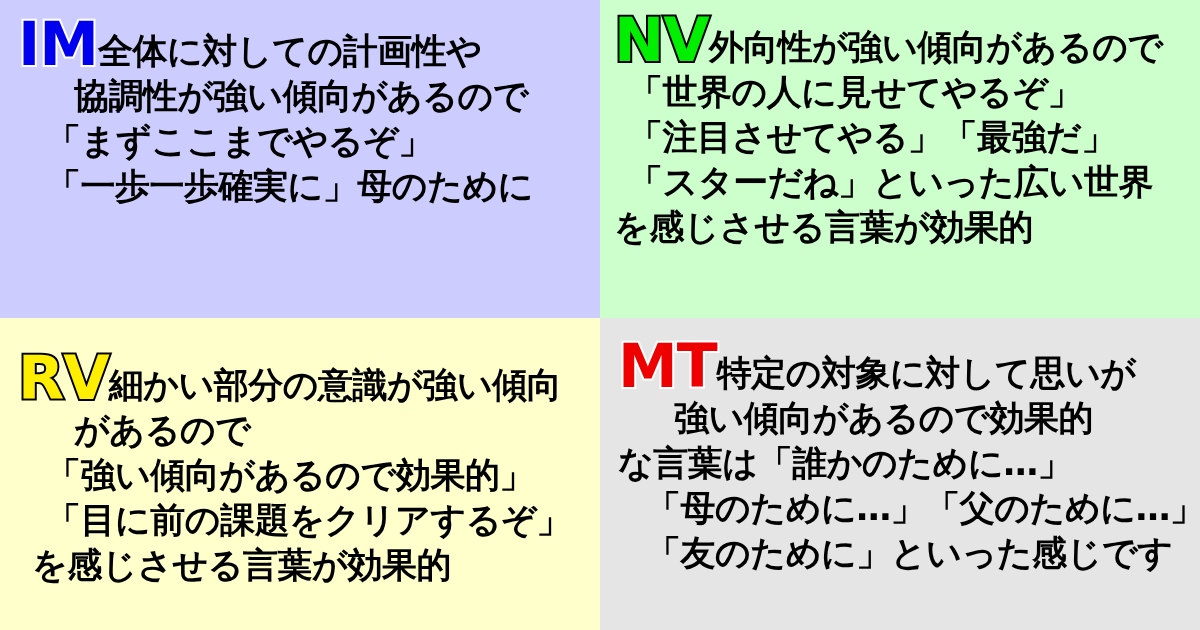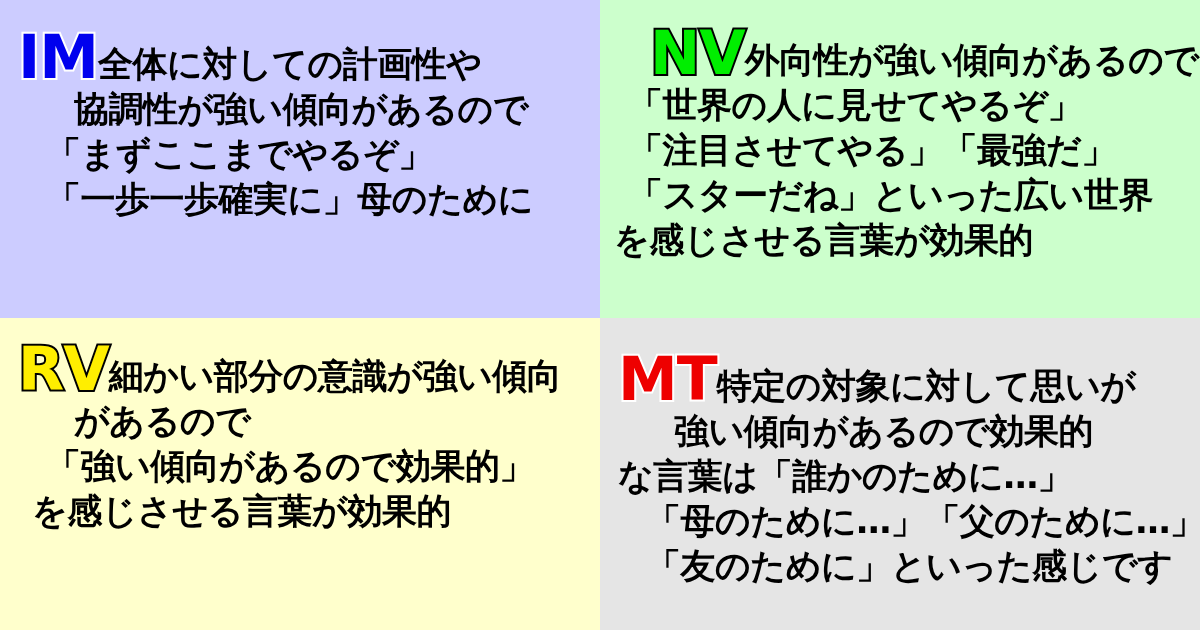--- a/index.html
+++ b/index.html
@@ -22,21 +22,21 @@
   }
   .quad {
     position: relative;
     overflow: hidden;
     box-sizing: border-box;
   }
   
   .lines {
     position: absolute;
     left: 0;
-    top: 13px;
+    top: 0;
     width: 640px;
     white-space: nowrap;
   }
   .line {
     font-family: "DejaVu Sans", "Liberation Sans", sans-serif;
     font-weight: bold;
     font-size: 35px;
     line-height: 45px;
     color: #000000;
     letter-spacing: -0.5px;
@@ -70,25 +70,25 @@
   }
 
   
   #q-im { background: #ccccff; }
   #q-nv { background: #ccffcc; }
   #q-rv { background: #ffffcc; }
   #q-mt { background: #e5e5e5; }
 
   #q-im .lines { padding-top: 14px; padding-left: 18px; }
   #q-nv .lines { padding-top: 10px; padding-left: 14px; }
-  #q-rv .lines { padding-top: 8px; padding-left: 18px; }
+  #q-rv .lines { padding-top: 30px; padding-left: 18px; }
   #q-mt .lines { padding-top: 18px; padding-left: 18px; }
 
   #q-im .code { color: #0000ee; }
-  #q-nv .code { color: #00ee00; margin-left: 36px; }
+  #q-nv .code { color: #00ee00; }
   #q-rv .code { color: #ffee00; }
   #q-mt .code { color: #ee0000; }
 
   
   .ind-0  { padding-left: 0px; }
   .ind-1  { padding-left: 14px; }
   .ind-2  { padding-left: 28px; }
   .ind-4  { padding-left: 56px; }
 </style>
 </head>
@@ -119,20 +119,21 @@
     </div>
   </div>
 
   <div class="quad" id="q-rv">
     <div class="lines">
       <div class="line headline">
         <span class="code outline-black">RV</span><span class="headtext">細かい部分の意識が強い傾向</span>
       </div>
       <div class="line ind-4">があるので</div>
       <div class="line ind-2">「強い傾向があるので効果的」</div>
+      <div class="line ind-2">「目に前の課題をクリアするぞ」</div>
       <div class="line ind-1">を感じさせる言葉が効果的</div>
     </div>
   </div>
 
   <div class="quad" id="q-mt">
     <div class="lines">
       <div class="line headline">
         <span class="code outline-white">MT</span><span class="headtext">特定の対象に対して思いが</span>
       </div>
       <div class="line ind-4">強い傾向があるので効果的</div>

